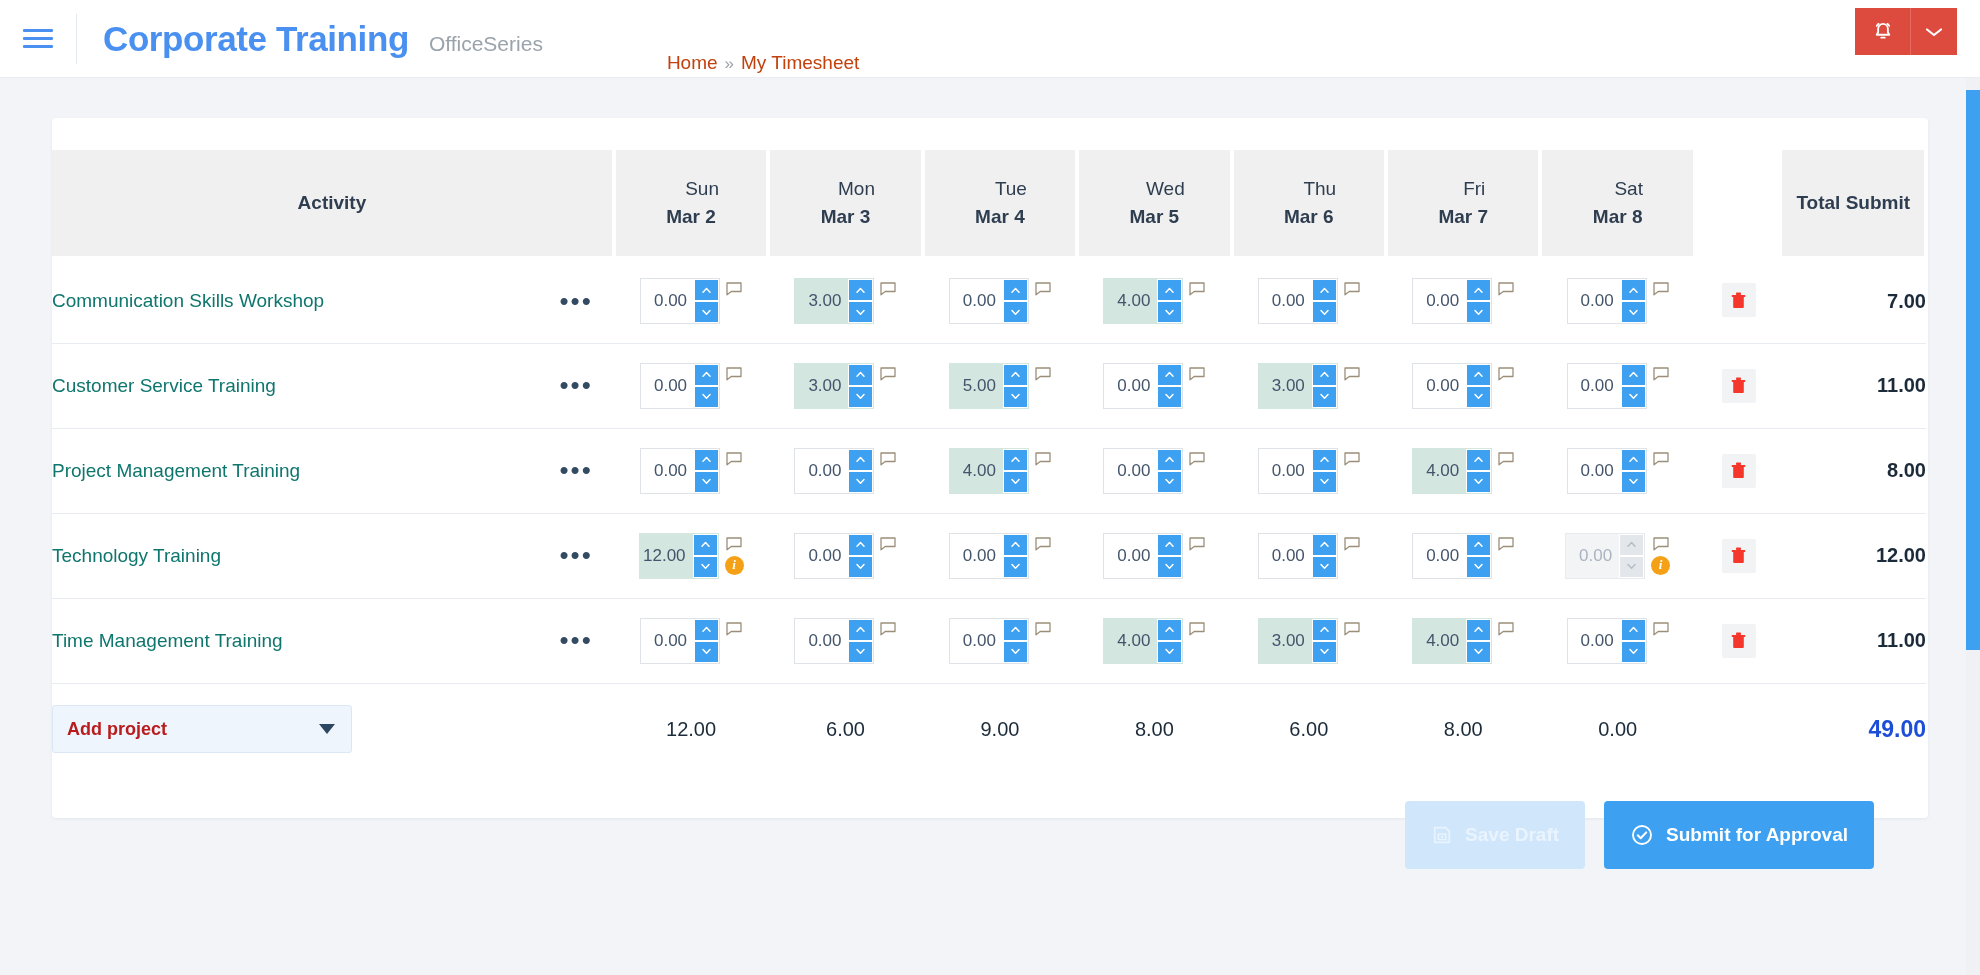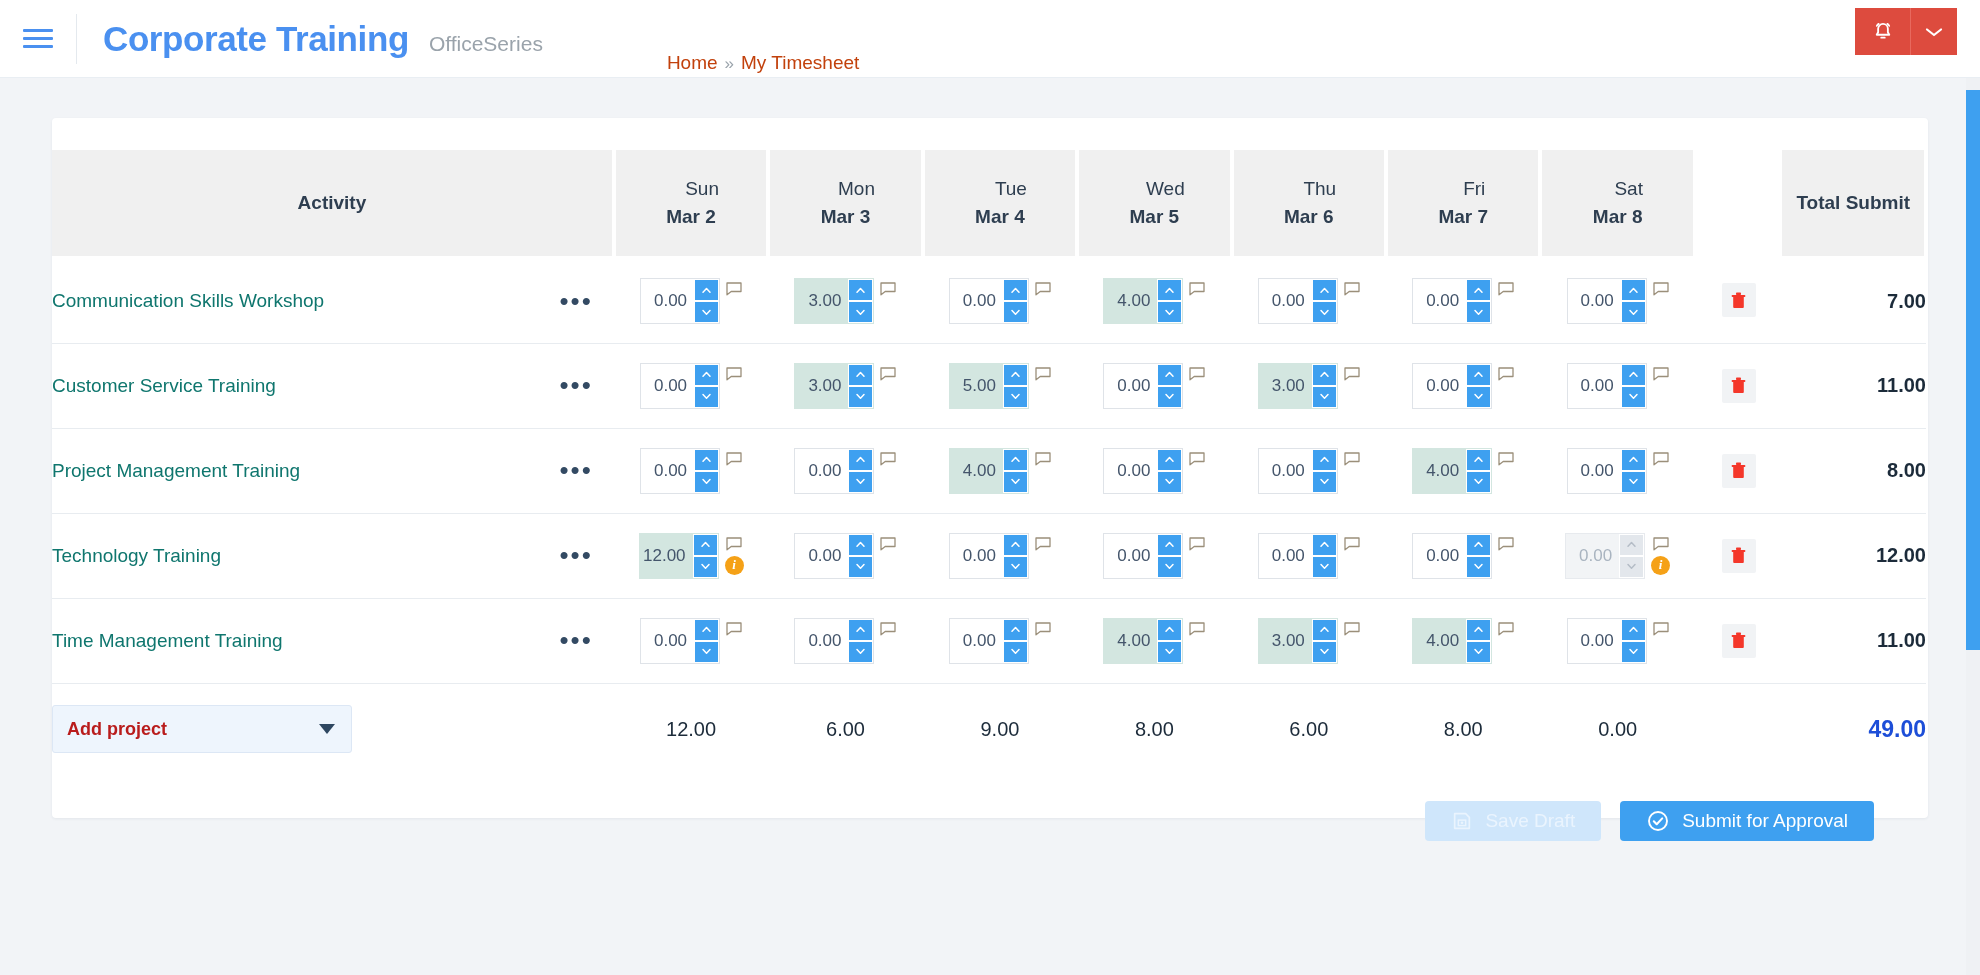--- a/index.html
+++ b/index.html
@@ -283,29 +283,29 @@
   }
 
   
   .actions {
     display: flex;
     justify-content: flex-end;
     gap: 19px;
     padding: 26px 54px 0 0;
   }
   .btn {
-    height: 40px;
+    height: 68px;
     border: none;
     border-radius: 4px;
     display: inline-flex;
     align-items: center;
     gap: 12px;
     padding: 0 26px;
     font-size: 19px;
-    font-weight: normal;
+    font-weight: bold;
     cursor: pointer;
   }
   .btn-draft { background: #cfe6fb; color: #eaf4fe; cursor: default; }
   .btn-submit { background: #3ea0f0; color: #ffffff; }
 
   
   .vscroll {
     position: absolute;
     right: 0;
     top: 0;

